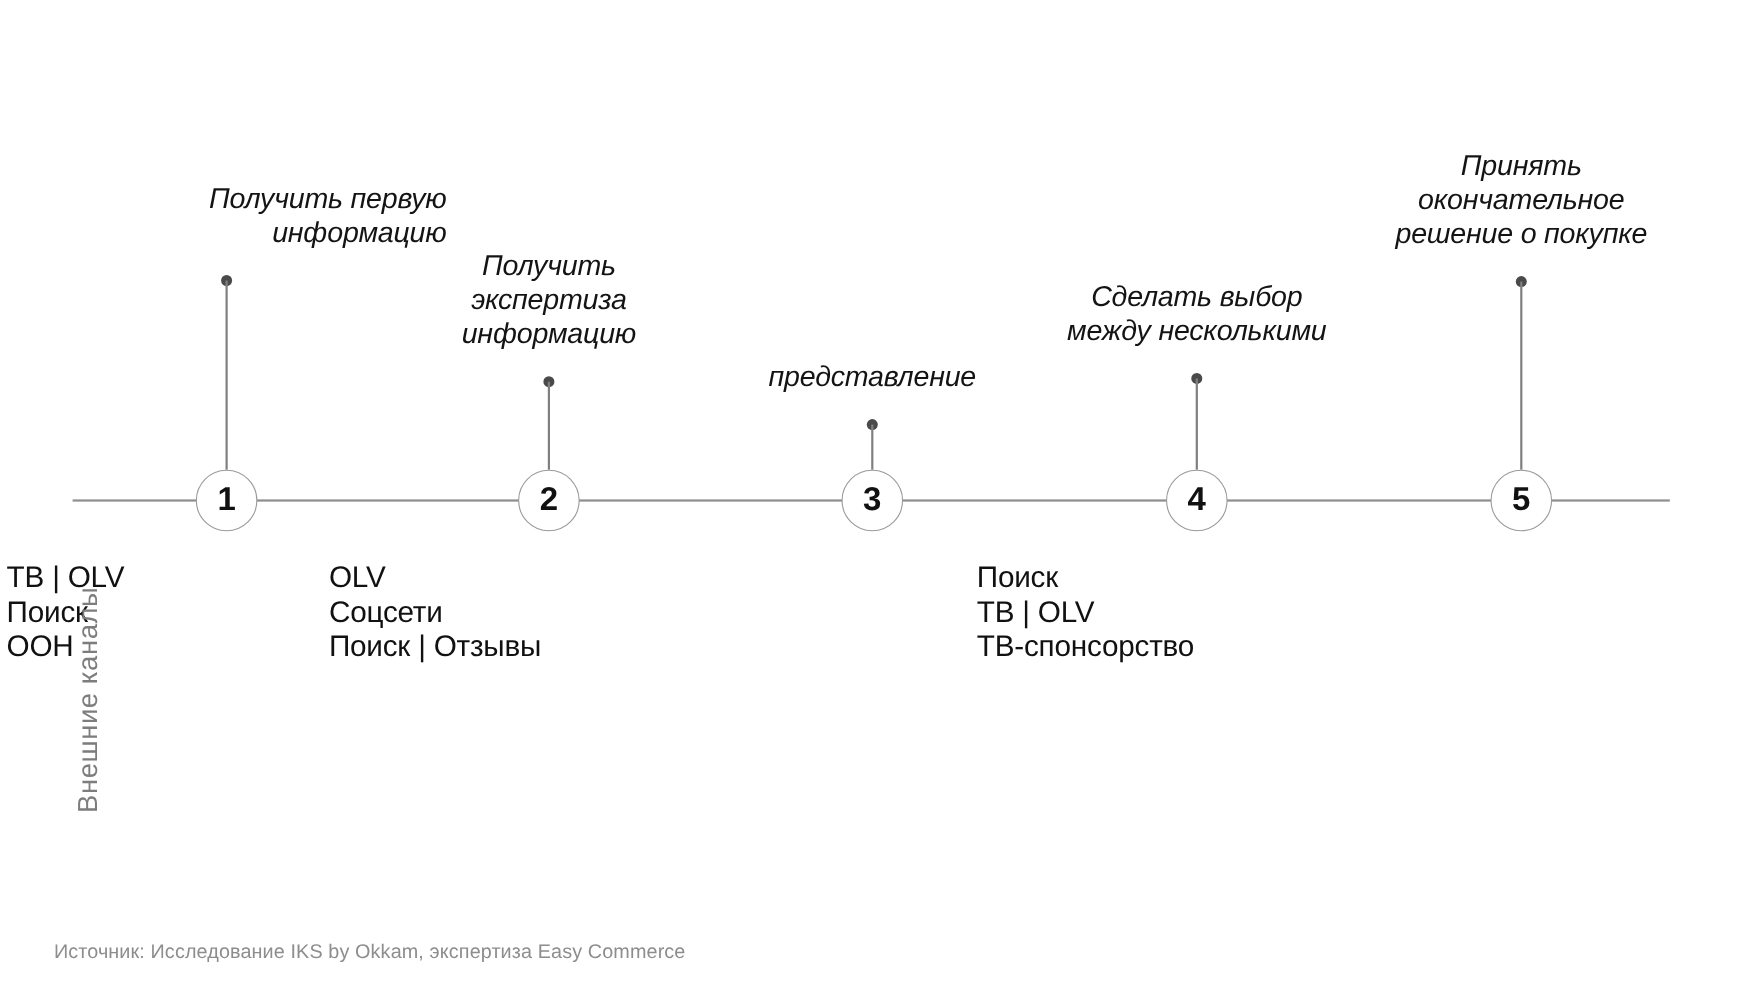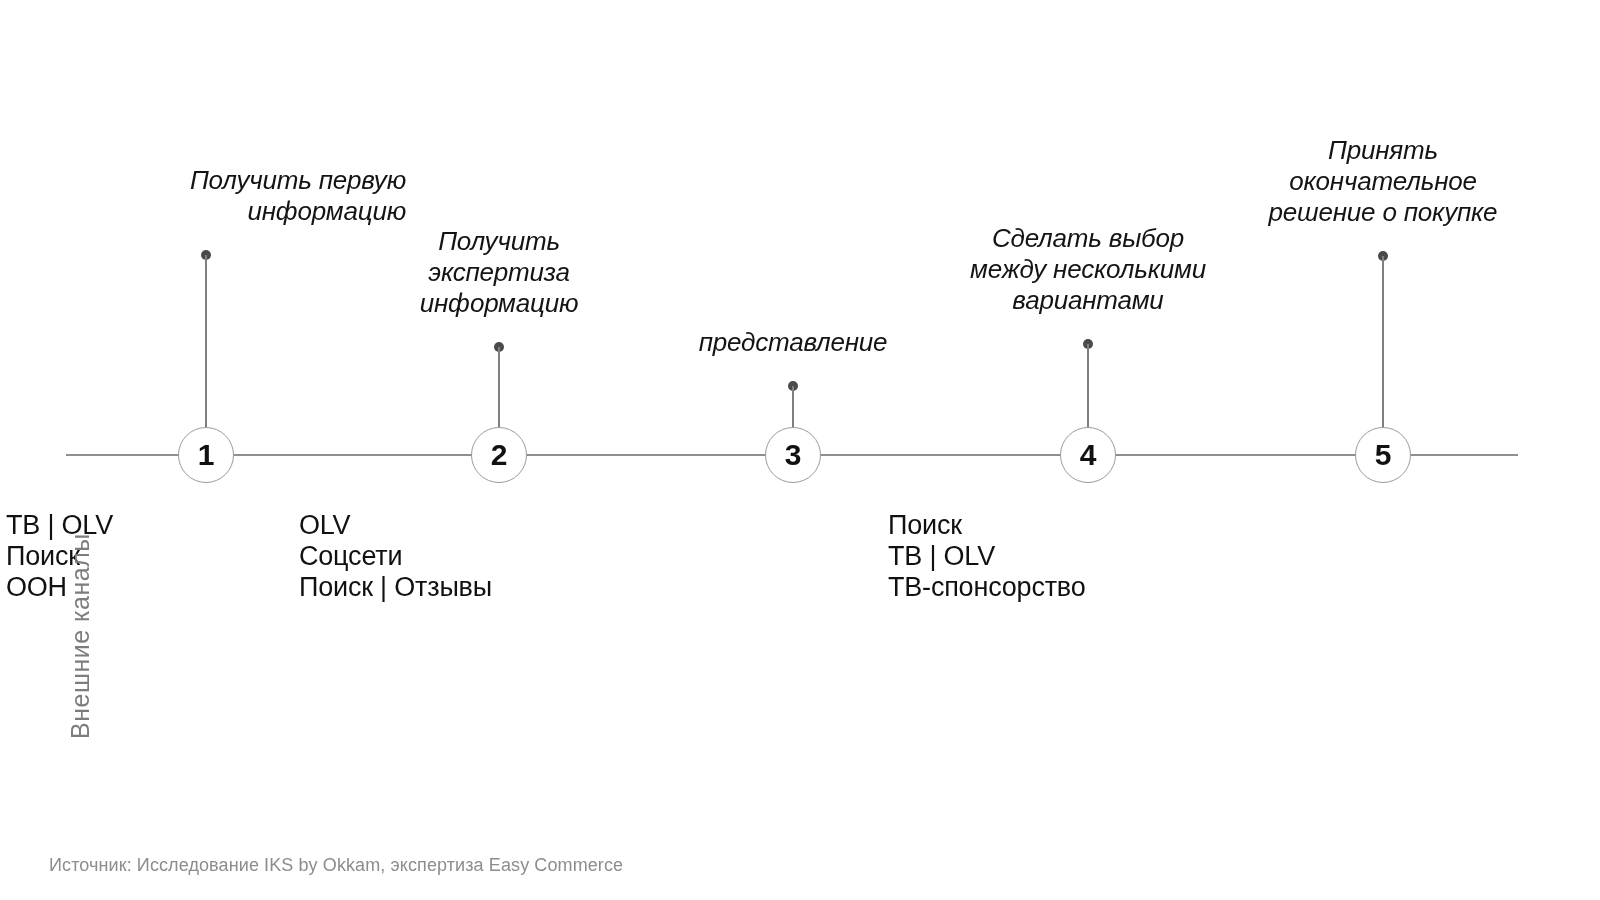--- a/index.html
+++ b/index.html
@@ -123,21 +123,20 @@
           <div>OLV</div>
           <div>Соцсети</div>
           <div>Поиск | Отзывы</div>
         </div></div><div class="stage"><div class="goal" style="left: 793px; bottom: 542px;">
           <div>представление</div>
         </div><div class="dot" style="left: 788px; top: 381px;"></div><div class="stem" style="left: 792px; top: 386px; height: 41px;"></div><div class="node" style="left: 765px; top: 427px;">
           <span>3</span>
         </div></div><div class="stage"><div class="goal" style="left: 1088px; bottom: 584px;">
           <div>Сделать выбор</div>
           <div>между несколькими</div>
-          <div>вариантами</div>
         </div><div class="dot" style="left: 1083px; top: 339px;"></div><div class="stem" style="left: 1087px; top: 344px; height: 83px;"></div><div class="node" style="left: 1060px; top: 427px;">
           <span>4</span>
         </div><div class="channels" style="left: 1088px;">
           <div>Поиск</div>
           <div>ТВ | OLV</div>
           <div>ТВ-спонсорство</div>
         </div></div><div class="stage"><div class="goal" style="left: 1383px; bottom: 672px;">
           <div>Принять</div>
           <div>окончательное</div>
           <div>решение о покупке</div>

